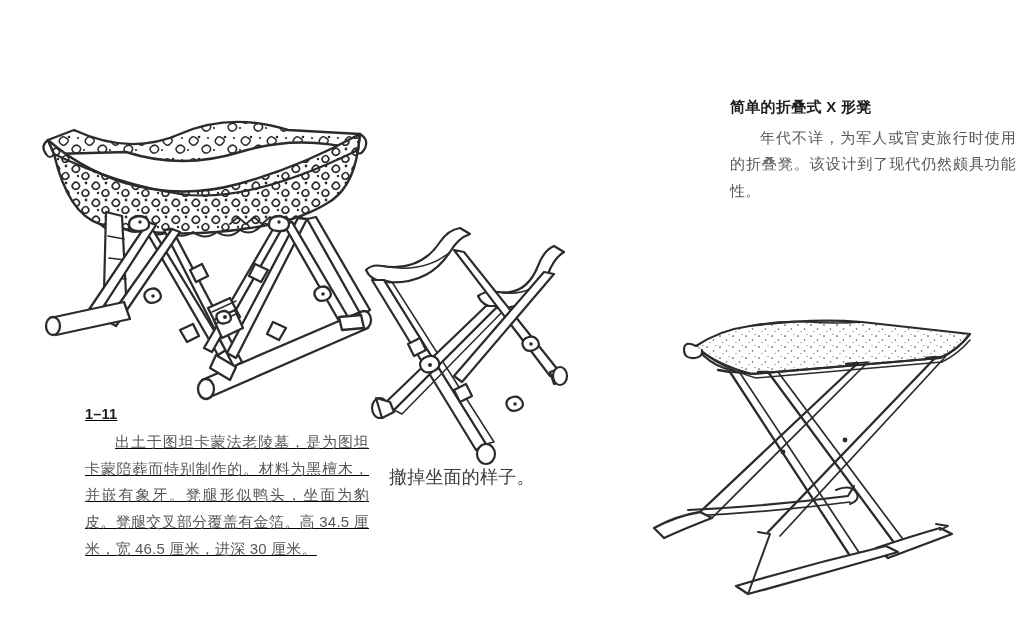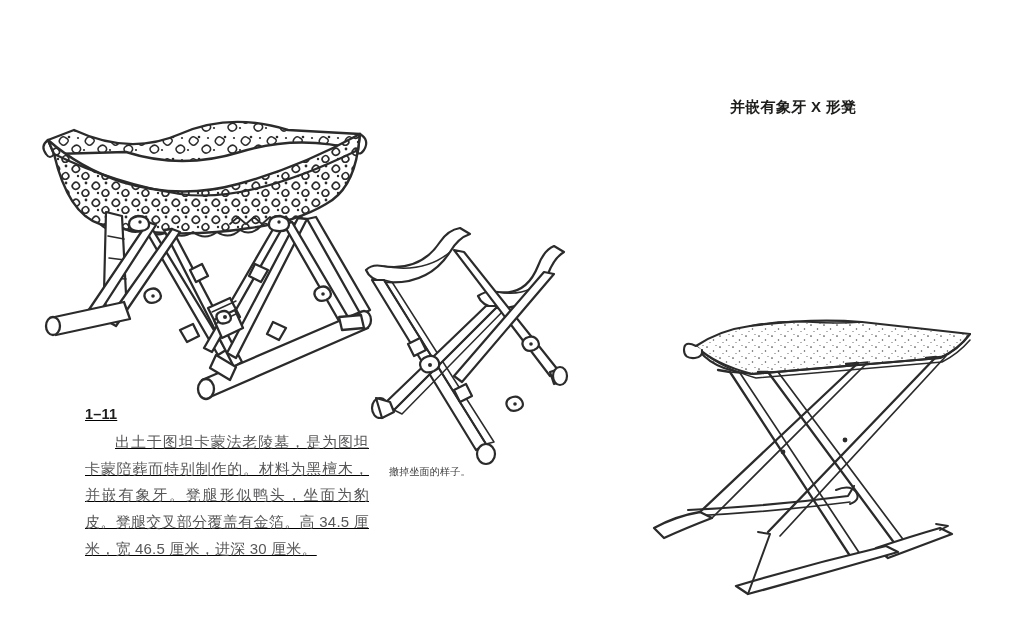--- a/index.html
+++ b/index.html
@@ -56,21 +56,21 @@
   }
 
   #caption-1-11 { left: 85px; top: 404px; width: 284px; text-decoration: underline; }
   #caption-1-12 { left: 730px; top: 96px;  width: 286px; }
 
   .sub-caption {
     position: absolute;
     left: 389px;
     top: 464px;
     width: 220px;
-    font-size: 10px;
+    font-size: 18px;
     color: #3b3b3b;
     line-height: 1.5;
     letter-spacing: 0.2px;
   }
 
   
   .illus {
     position: absolute;
   }
   .illus svg { display: block; overflow: visible; }
@@ -281,16 +281,17 @@
   </div>
 
   <div class="caption" id="caption-1-11">
     <p class="cap-number">1–11</p>
     <p class="cap-body">出土于图坦卡蒙法老陵墓，是为图坦卡蒙陪葬而特别制作的。材料为黑檀木，并嵌有象牙。凳腿形似鸭头，坐面为豹皮。凳腿交叉部分覆盖有金箔。高 34.5 厘米，宽 46.5 厘米，进深 30 厘米。</p>
   </div>
 
   <div class="sub-caption">撤掉坐面的样子。</div>
 
   <div class="caption" id="caption-1-12">
-    <p class="cap-title">并嵌有象牙 X 形凳</p>
+    <p class="cap-title">简单的折叠式 X 形凳</p>
+    <p class="cap-body">年代不详，为军人或官吏旅行时使用的折叠凳。该设计到了现代仍然颇具功能性。</p>
   </div>
 
 </div>
 
 </body></html>

